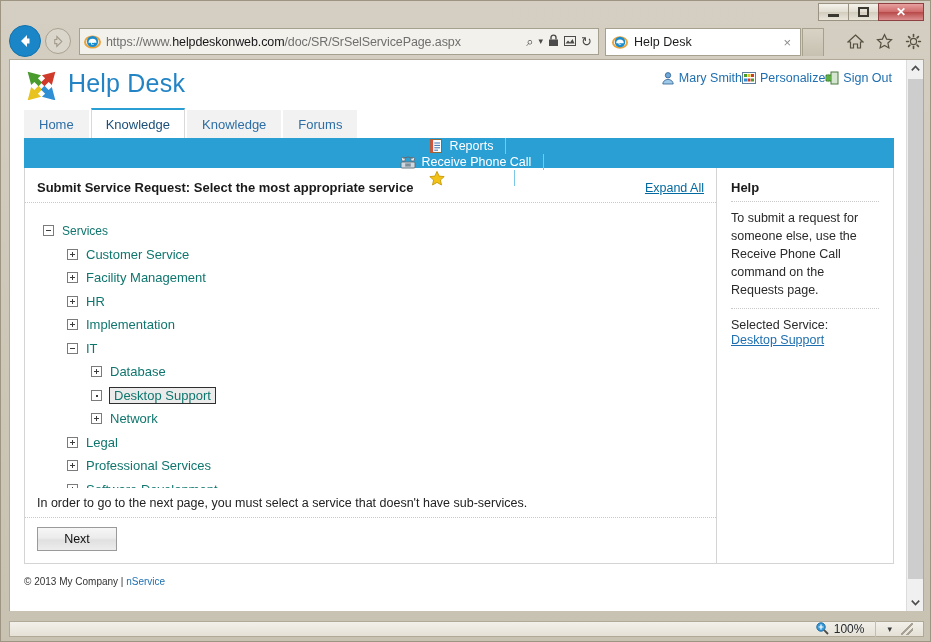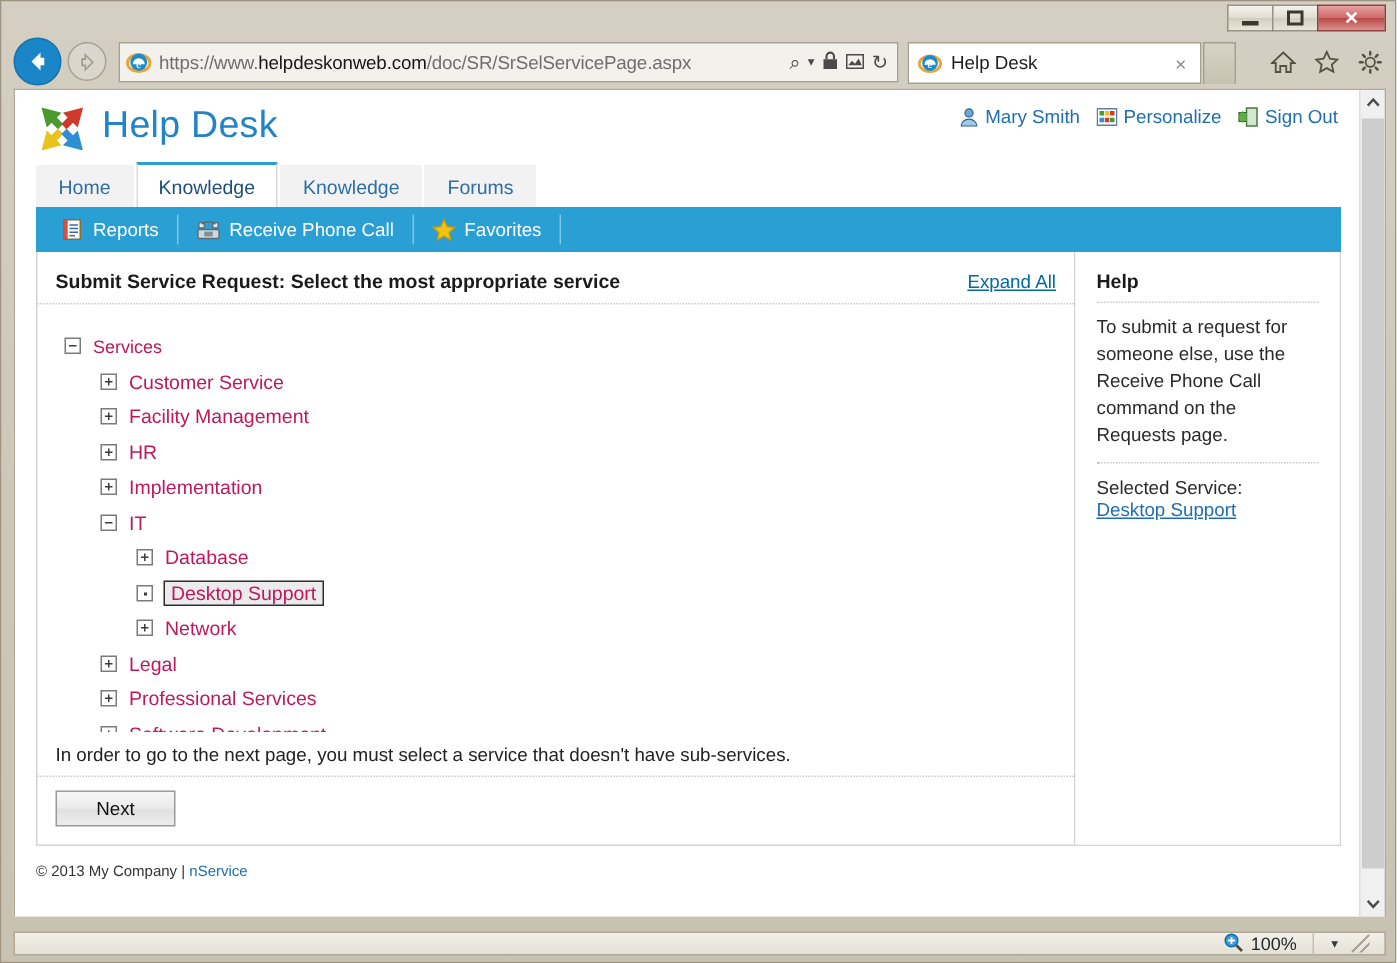--- a/index.html
+++ b/index.html
@@ -154,21 +154,21 @@
     padding: 6px 14px 0 14px;
   }
   .brand { display: flex; align-items: center; gap: 10px; }
   .brand-logo { width: 34px; height: 34px; position: relative; }
   .brand-title {
     font-size: 25px; color: #2284c5; font-weight: normal;
     letter-spacing: 0.2px;
   }
   .user-links {
     position: absolute; right: 16px; top: 11px;
-    display: flex; align-items: flex-end; gap: 11px;
+    display: flex; align-items: flex-end; 
     font-size: 12.5px;
   }
   .user-link { display: flex; align-items: center; gap: 4px; color: #1f6fb0; text-decoration: none; }
   .user-link .ul-ic { width: 14px; height: 14px; display: inline-block; }
 
   
   .nav-tabs {
     display: flex; align-items: flex-end;
     padding-left: 14px; height: 30px;
     gap: 2px;
@@ -190,20 +190,21 @@
     height: 30px;
   }
 
   
   .cmdbar {
     background: #2a9fd4;
     height: 30px;
     display: flex; align-items: center;
     padding-left: 14px;
     margin: 0 14px;
+    flex-direction: column;
   }
   .cmd {
     display: flex; align-items: center; gap: 6px;
     color: #ffffff; font-size: 12.5px;
     padding: 0 12px; height: 20px;
     border-right: 1px solid #7cc6e6;
     white-space: nowrap;
   }
   .cmd:first-child { padding-left: 2px; }
   .cmd .cmd-ic { width: 16px; height: 16px; display:inline-block; }
@@ -248,21 +249,21 @@
     content: ""; position: absolute;
     left: 2px; top: 4px; width: 5px; height: 1px; background: #3c3c3c;
   }
   .exp.plus::after {
     content: ""; position: absolute;
     left: 4px; top: 2px; width: 1px; height: 5px; background: #3c3c3c;
   }
   .exp.leaf::before {
     left: 4px; top: 4px; width: 2px; height: 2px;
   }
-  .tlabel { font-size: 13px; color: #be185d; white-space: nowrap; }
+  .tlabel { font-size: 13px; color: #0f766e; white-space: nowrap; }
   .tnode.root .tlabel { font-size: 12px; }
   .tnode.selected .tlabel {
     background: #ebebeb;
     border: 1px solid #2f2f2f;
     padding: 0px 4px;
     margin-left: -1px;
   }
   .lvl1 { padding-left: 0px; }
   .lvl2 { padding-left: 24px; }
   .lvl3 { padding-left: 48px; }

